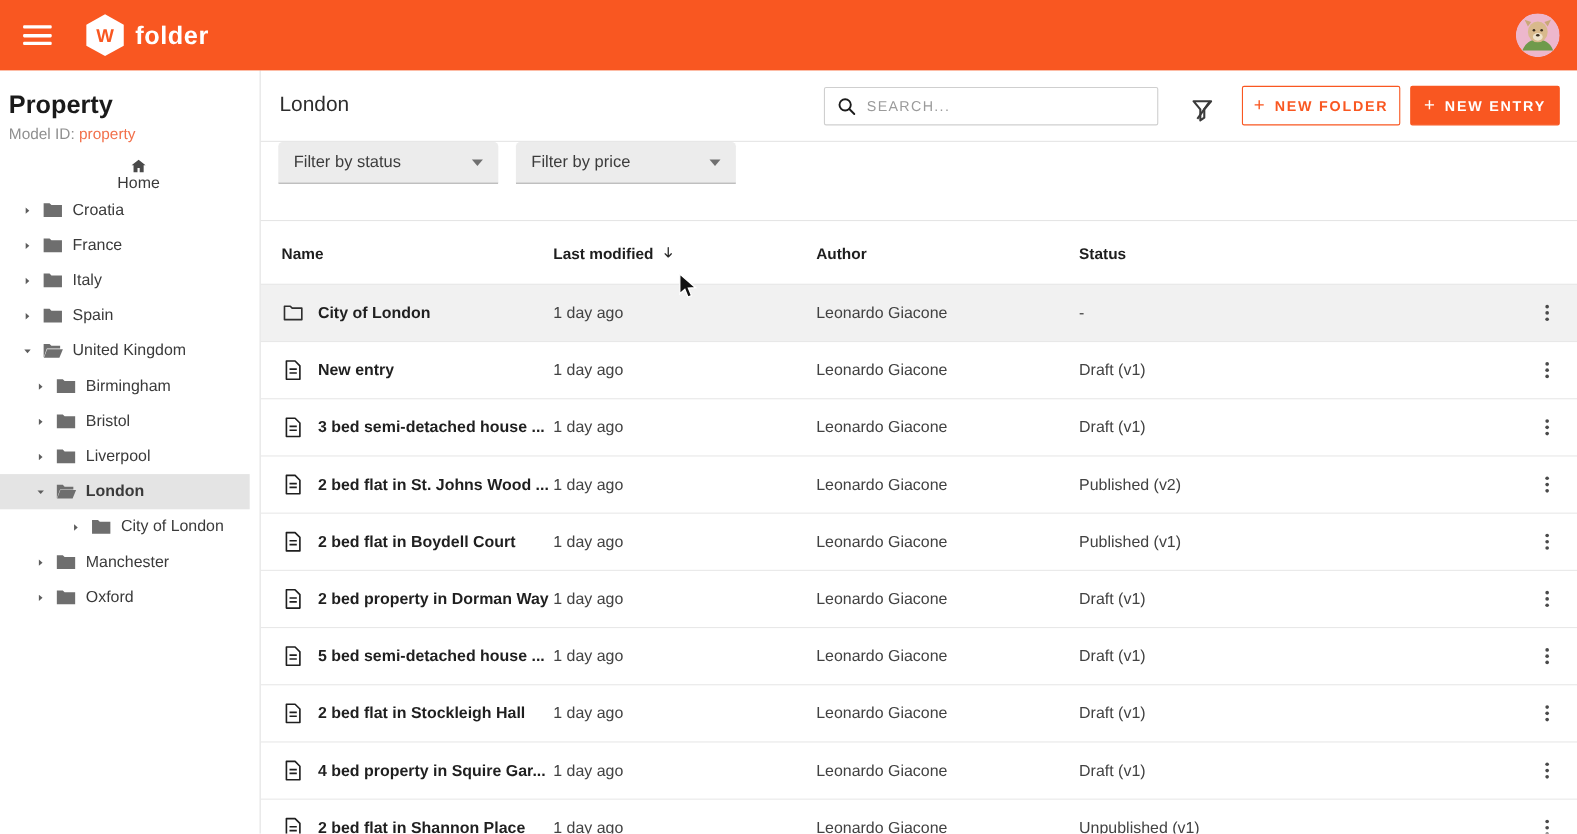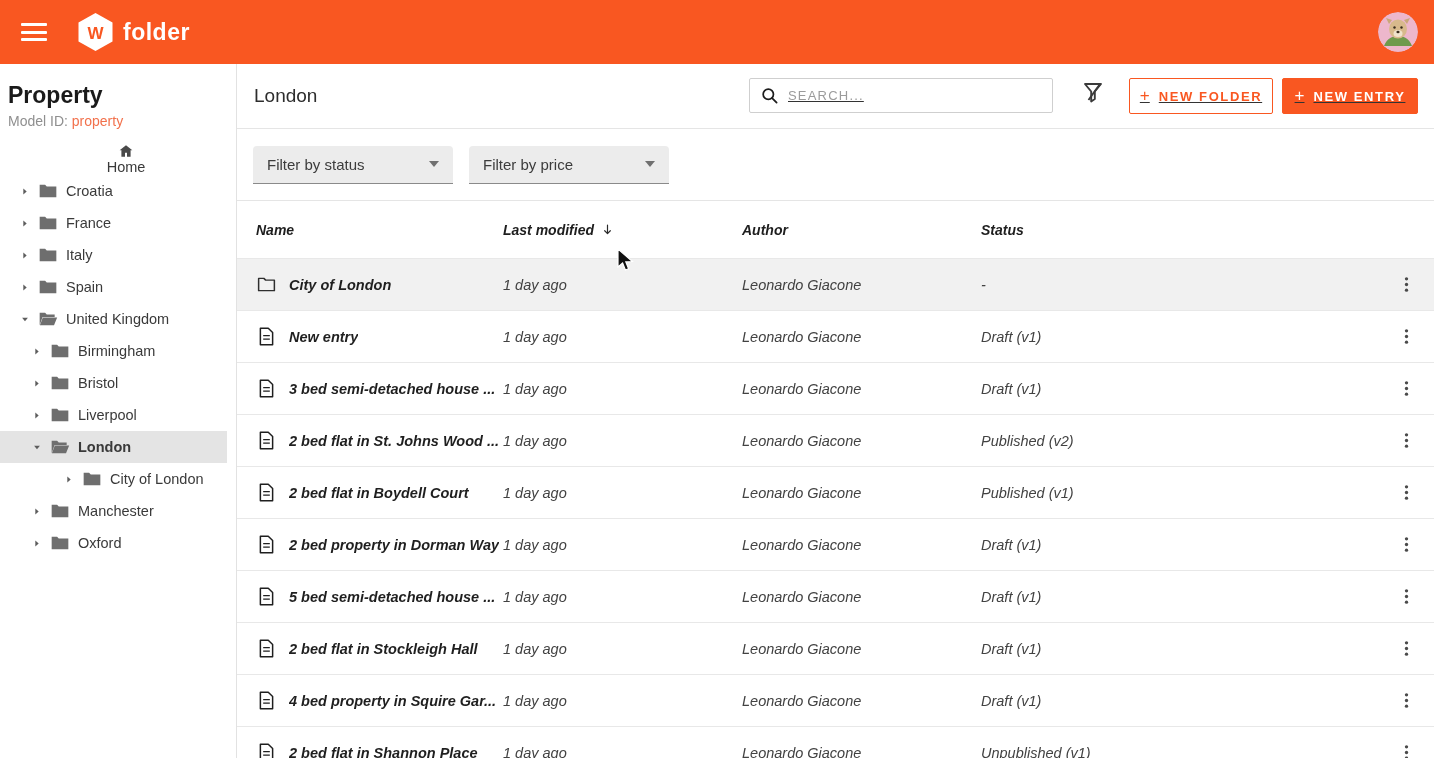--- a/index.html
+++ b/index.html
@@ -31,37 +31,37 @@
   .lv1 { padding-left:32px; }
   .lv2 { padding-left:64px; }
   .titem.home { padding-left:16px; gap:0;flex-direction:column; }
   .titem.selected { background:#e4e4e4; width:227px; font-weight:700; }
   .create-folder { display:flex; align-items:center; gap:8px; margin-top:8px; padding-left:16px; height:30px; font-size:14px; font-weight:700; color:#2e2e2e; cursor:pointer; }
 
   
   .main { flex:1; display:flex; flex-direction:column; min-width:0; }
   .content-head { height:65px; border-bottom:1px solid #e5e5e5; display:flex; align-items:center; padding:0 16px 0 17px; }
   .page-title { font-size:19px; font-weight:500; color:#2d2d2d; }
-  .head-right { margin-left:auto; display:flex; align-items:flex-start;text-decoration:underline; }
+  .head-right { margin-left:auto; display:flex; align-items:flex-end; }
   .searchbox { width:304px; height:35px; border:1px solid #cfcfcf; border-radius:2px; background:#fff; display:flex; align-items:center; padding:0 10px; gap:9px; }
   .searchbox input { border:none; outline:none; flex:1; font-family:inherit; font-size:13px; letter-spacing:1.2px; color:#444; background:transparent; }
   .searchbox input::placeholder { color:#9b9b9b; }
   .funnel-btn { margin-left:26px; width:28px; height:28px; display:flex; align-items:center; justify-content:center; cursor:pointer; }
   .btn { height:36px; display:flex; align-items:center; justify-content:center; gap:9px; font-size:13px; font-weight:600; letter-spacing:1.6px; border-radius:2px; cursor:pointer; font-family:inherit; }
   .btn .plus { font-size:17px; font-weight:400; letter-spacing:0; }
   .btn-outline { margin-left:22px; width:144px; background:#fff; border:1px solid #F95721; color:#F95721; }
   .btn-fill { margin-left:9px; width:136px; background:#F95721; border:1px solid #F95721; color:#fff; }
 
-  .filterbar { height:72px; border-bottom:1px solid #e5e5e5; display:flex; align-items:center; padding-left:16px; gap:16px; }
+  .filterbar { height:72px; border-bottom:1px solid #e5e5e5; display:flex; align-items:flex-start; padding-left:16px; gap:16px; }
   .select { width:200px; height:38px; background:#ececec; border-bottom:1px solid #8a8a8a; border-radius:4px 4px 0 0; display:flex; align-items:center; padding:0 14px; font-size:15px; color:#3c3c3c; cursor:pointer; }
   .select .dcaret { margin-left:auto; width:0; height:0; border-left:5px solid transparent; border-right:5px solid transparent; border-top:6px solid #707070; }
 
   
   .table { flex:1; overflow:hidden; }
-  .tgrid { display:grid; grid-template-columns:266px 239px 239px 1fr 56px; align-items:center;font-style:italic; }
+  .tgrid { display:grid; grid-template-columns:266px 239px 239px 1fr 56px; align-items:center; }
   .thead { height:57px; font-size:14px; font-weight:700; color:#1e1e1e; }
   .thead .c1 { padding-left:19px; display:flex; align-items:center; gap:6px; }
   .trow { height:52px; border-top:1px solid #e8e8e8; font-size:14.5px; color:#424242; cursor:pointer; }
   .trow.hl { background:#f1f1f1; }
   .cell-name { padding-left:19px; display:flex; align-items:center; gap:12px; min-width:0; }
   .cell-name .nm { font-weight:600; color:#1f1f1f; white-space:nowrap; overflow:hidden; }
   .kebab { width:28px; height:28px; margin:0 auto; display:flex; align-items:center; justify-content:center; cursor:pointer; }
 
   .cursor { position:absolute; left:617px; top:248px; pointer-events:none; z-index:50; }
 </style>

